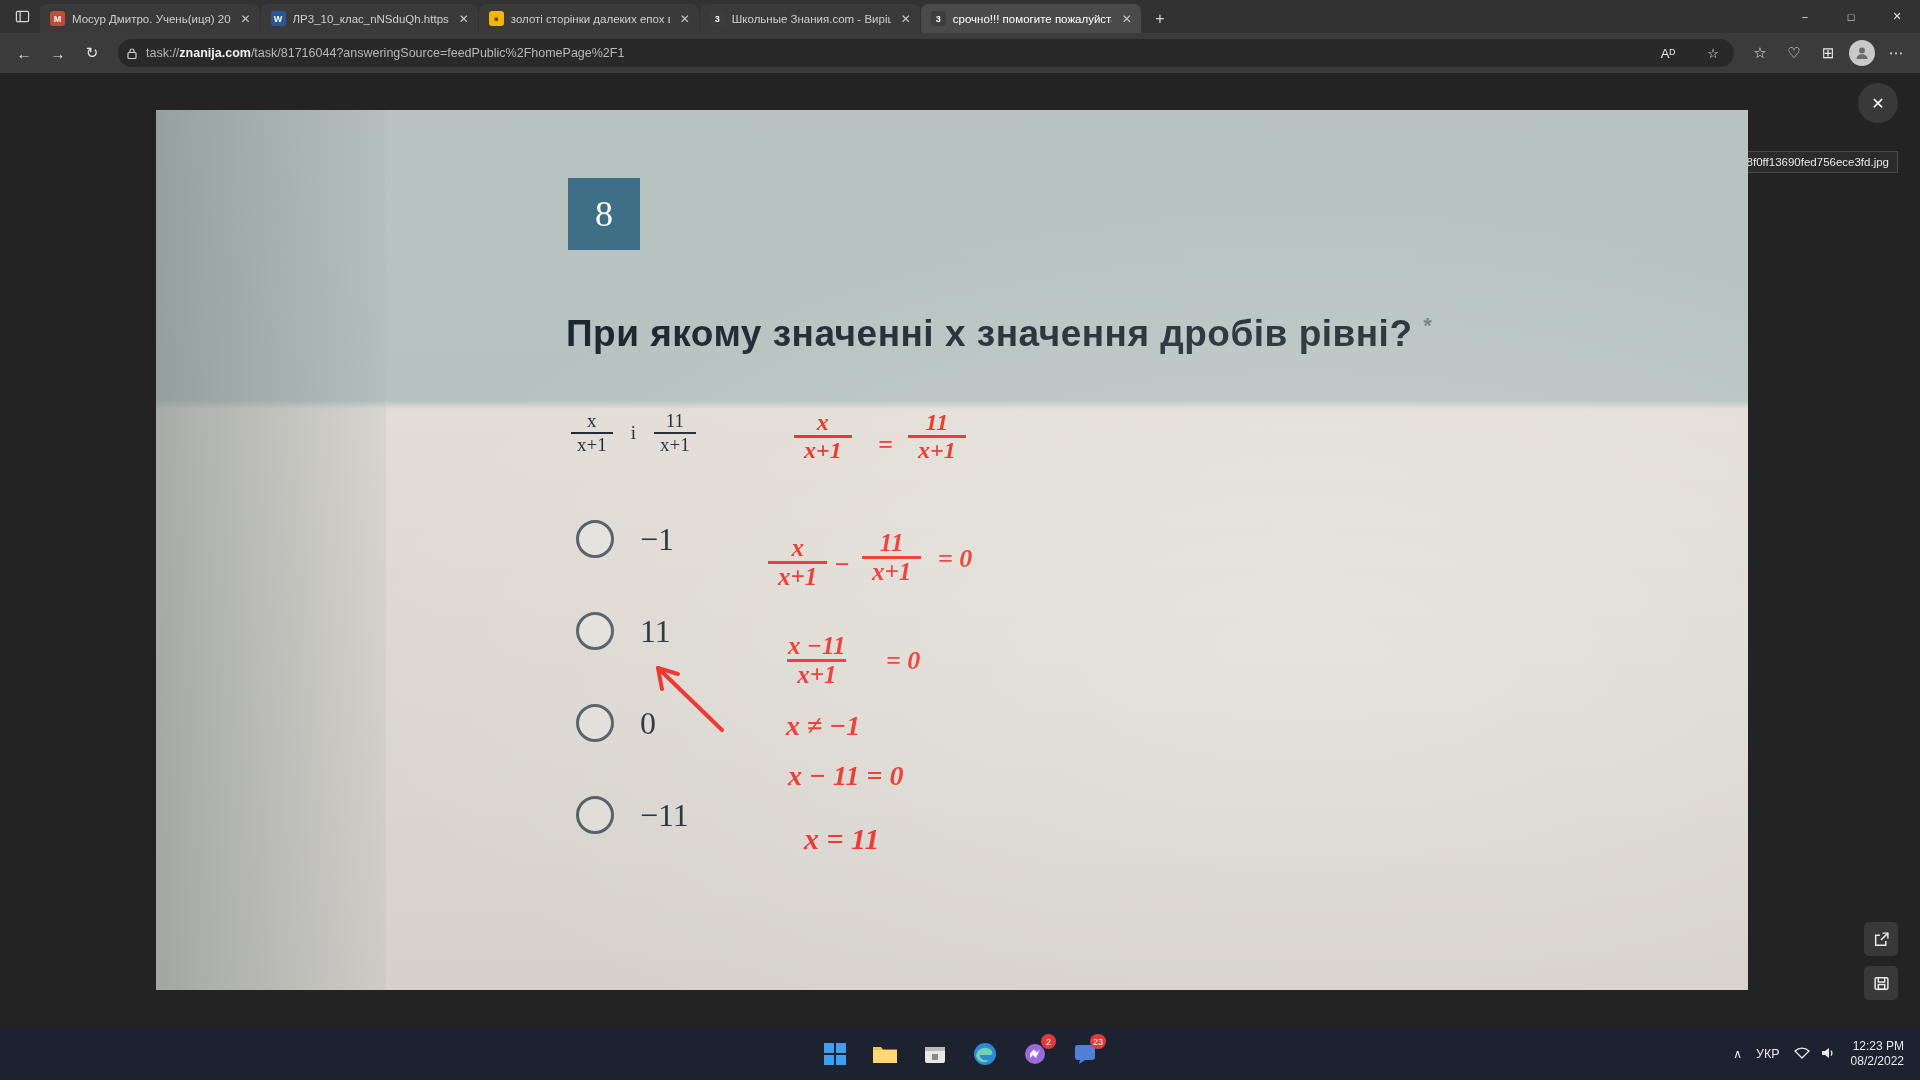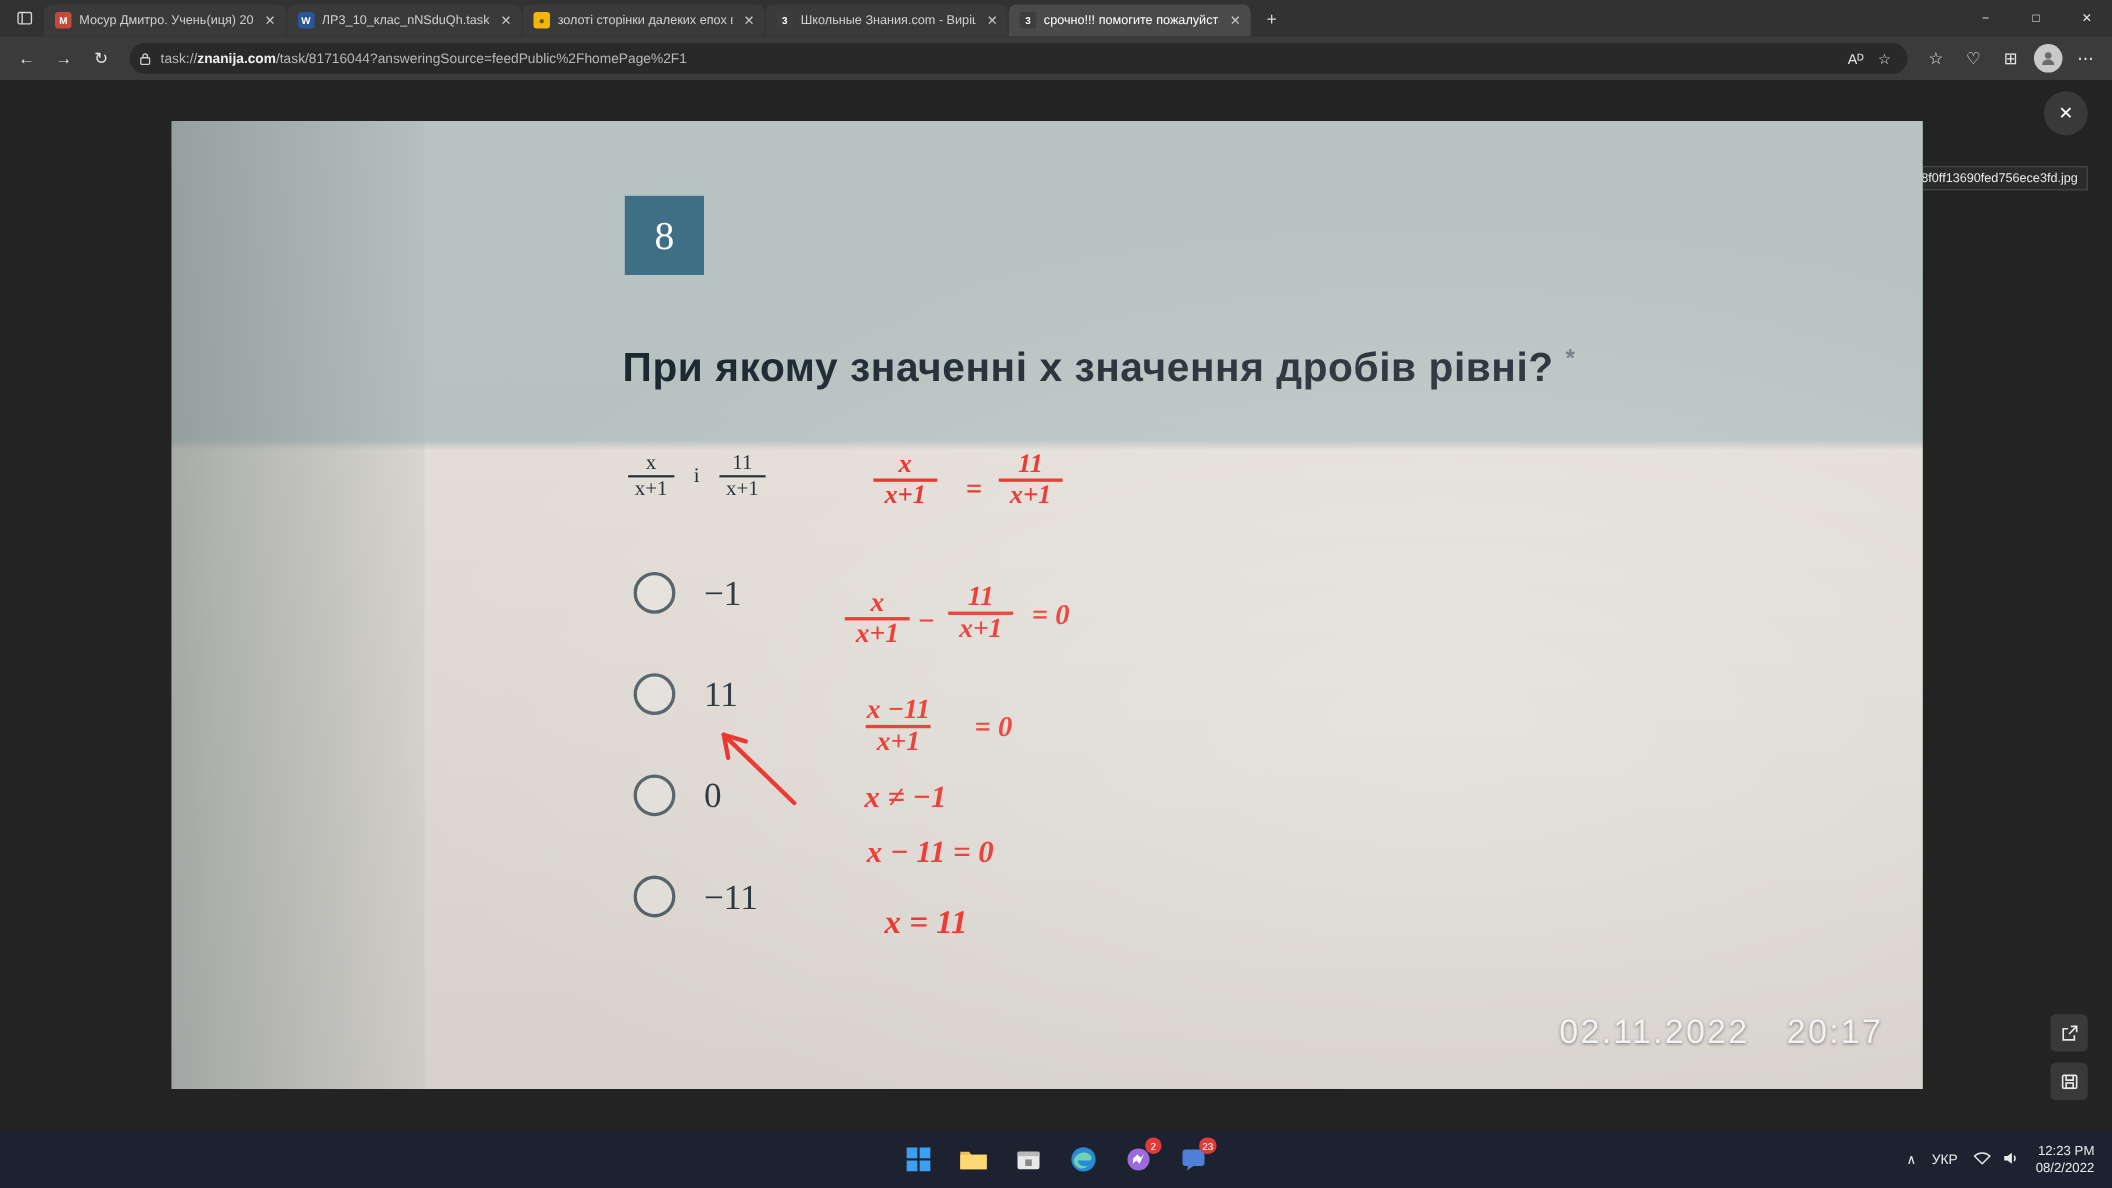--- a/index.html
+++ b/index.html
@@ -115,21 +115,21 @@
   }
   .omnibox .lock { color: #cfcfcf; display: flex; align-items: center; }
   .url {
     font-size: 12.5px;
     color: #b8b8b8;
     white-space: nowrap;
     overflow: hidden;
     flex: 1 1 auto;
   }
   .url b { color: #f0f0f0; font-weight: 700; text-align: center; }
-  .omnibox-actions { display: flex; align-items: center; gap: 0; }
+  .omnibox-actions { display: flex; align-items: center; gap: 19px; }
   .omnibox-actions .tbtn { width: 26px; height: 26px; font-size: 13px; }
   .toolbar-right { display: flex; align-items: center; gap: 2px; }
   .avatar-btn {
     width: 26px; height: 26px; border-radius: 50%;
     background: #c9c9c9;
     display: flex; align-items: center; justify-content: center;
     margin: 0 3px;
   }
   .avatar-btn svg { display:block; }
 
@@ -328,21 +328,21 @@
     </div>
 
     <div class="tab">
       <span class="favicon" style="background:#c44b3b">M</span>
       <span class="tab-title">Мосур Дмитро. Учень(иця) 20</span>
       <span class="tab-close">✕</span>
     </div>
 
     <div class="tab">
       <span class="favicon" style="background:#2a5699">W</span>
-      <span class="tab-title">ЛР3_10_клас_nNSduQh.task</span>
+      <span class="tab-title">ЛР3_10_клас_nNSduQh.https</span>
       <span class="tab-close">✕</span>
     </div>
 
     <div class="tab">
       <span class="favicon" style="background:#f2b705;color:#6a4f00">●</span>
       <span class="tab-title">золоті сторінки далеких епох в</span>
       <span class="tab-close">✕</span>
     </div>
 
     <div class="tab">
@@ -481,24 +481,20 @@
         <span class="h" style="left:648px; top:712px; font-size:30px;">x = 11</span>
 
         <svg style="position:absolute; left:488px; top:548px;" width="90" height="80" viewBox="0 0 90 80">
           <line x1="78" y1="72" x2="14" y2="10" stroke="#ea241d" stroke-width="4" stroke-linecap="round"></line>
           <path d="M14 10 L34 16 M14 10 L18 31" fill="none" stroke="#ea241d" stroke-width="4" stroke-linecap="round"></path>
         </svg>
       </div>
 
       <div class="glare"></div>
 
-      <div class="timestamp">
-        <span>02.11.2022</span>
-        <span>20:17</span>
-      </div>
     </div>
 
     <div class="bottom-actions">
       <div class="act">
         <svg width="17" height="17" viewBox="0 0 16 16">
             <path d="M9 2h5v5" fill="none" stroke="#e9e9e9" stroke-width="1.4"></path>
             <path d="M14 2L7.5 8.5" fill="none" stroke="#e9e9e9" stroke-width="1.4"></path>
             <path d="M12 9.5V13.5H2.5V4h4" fill="none" stroke="#e9e9e9" stroke-width="1.4"></path>
           </svg>
       </div>

